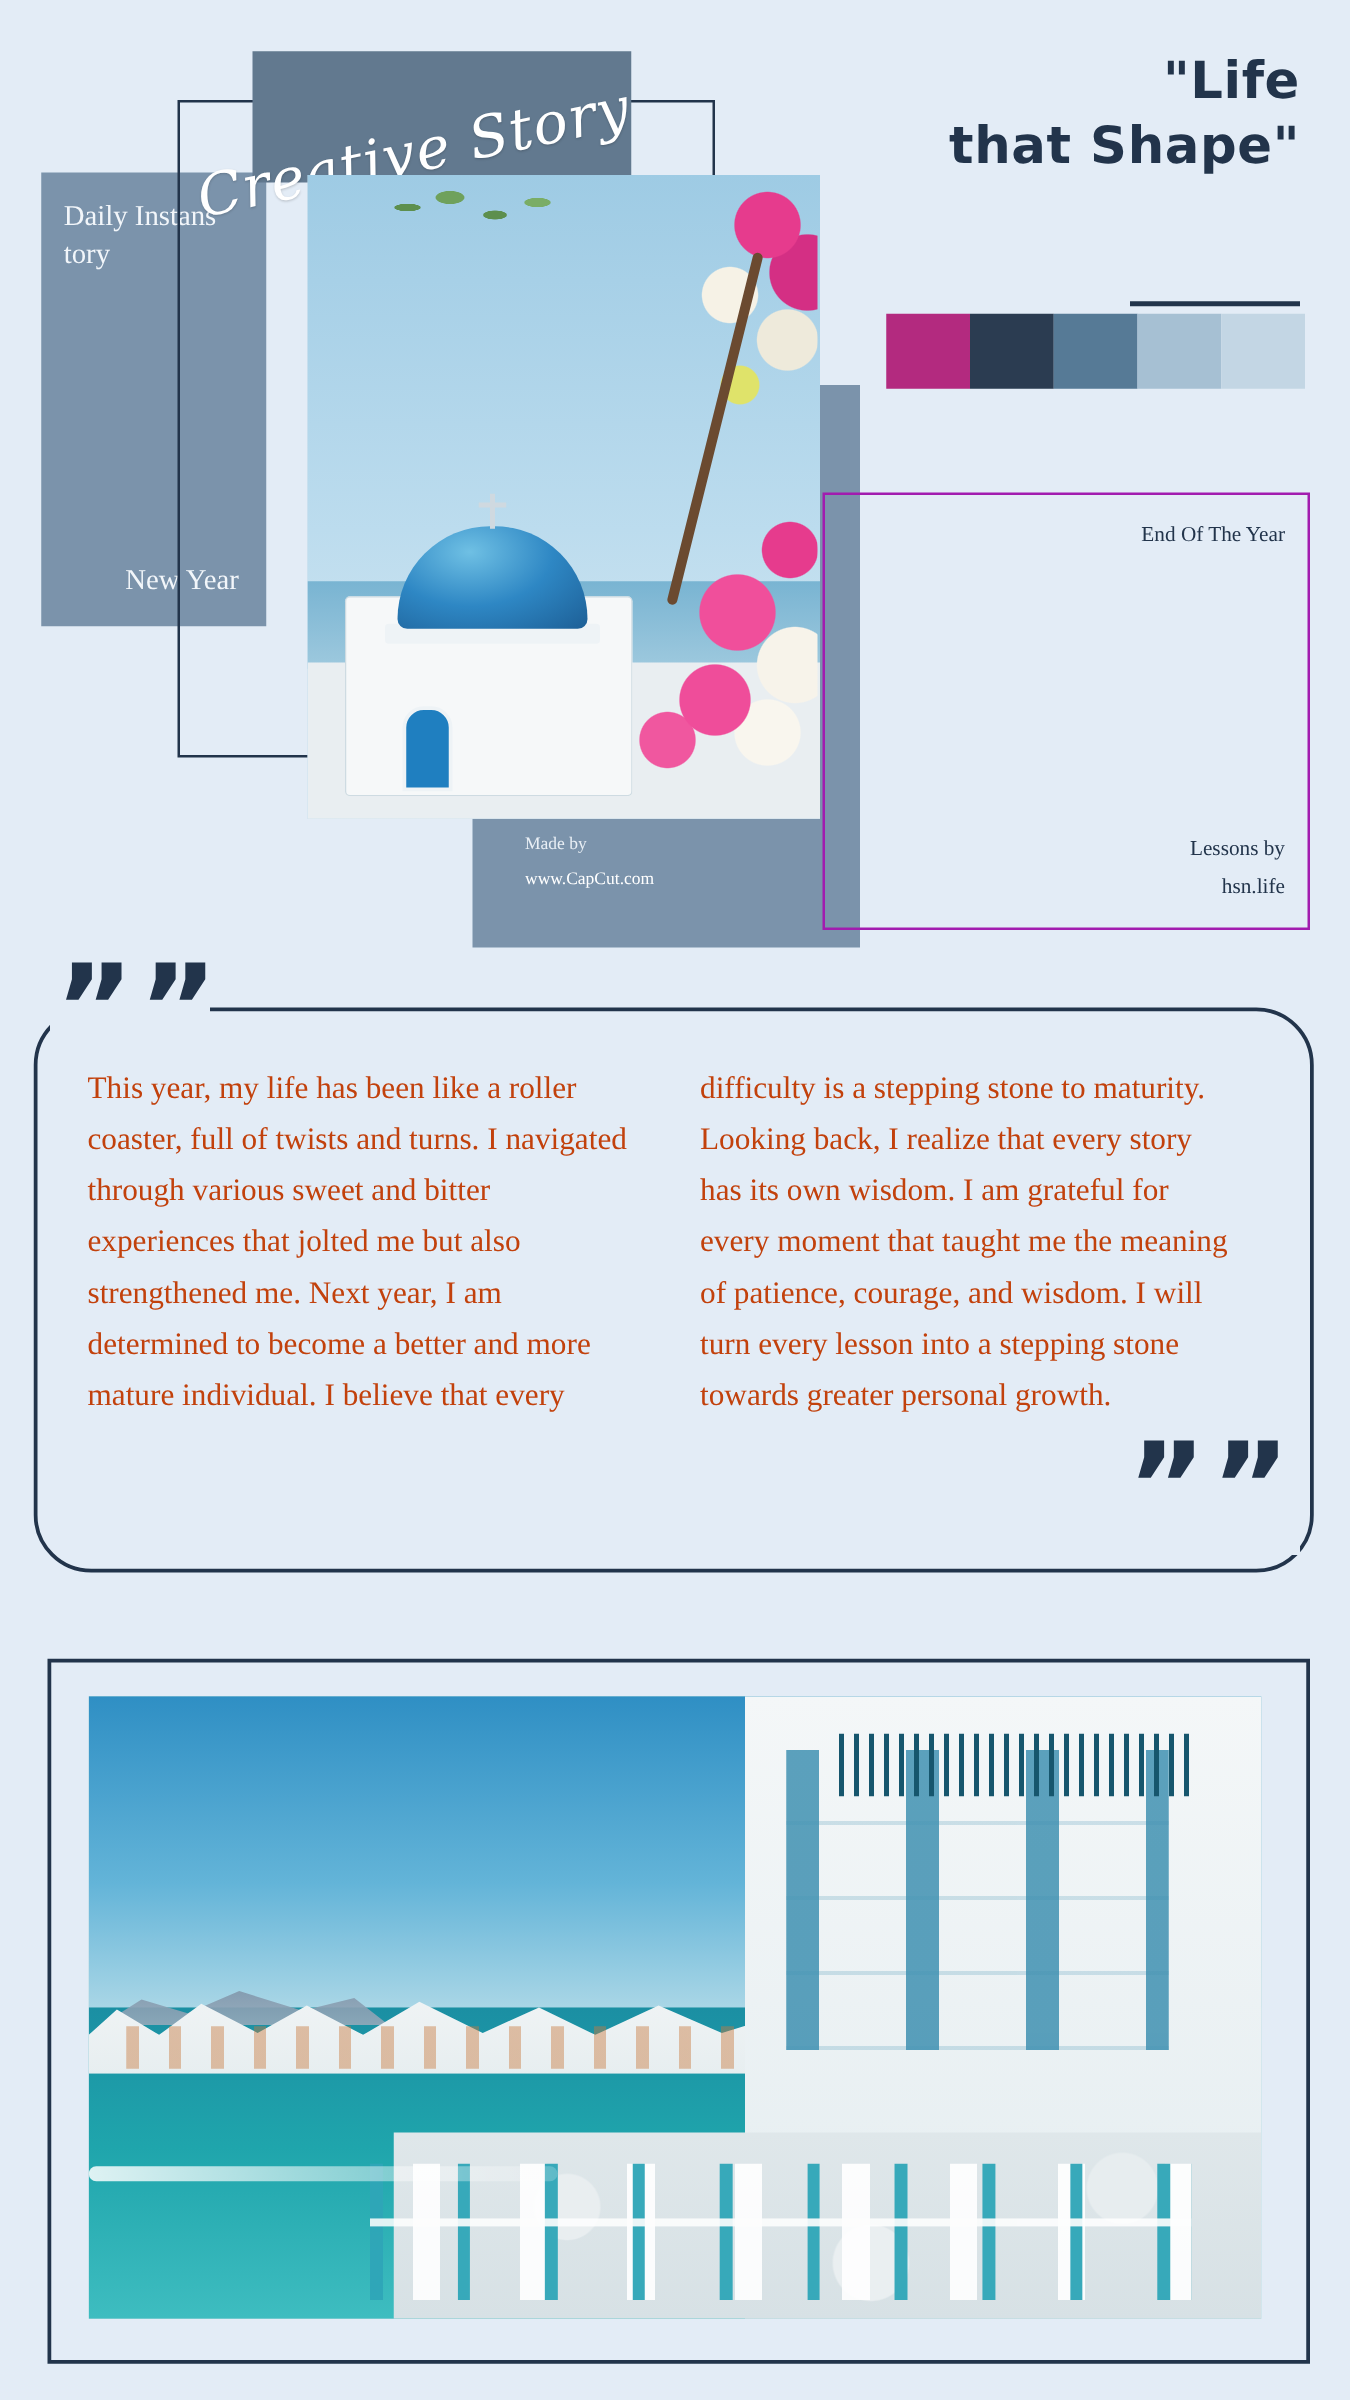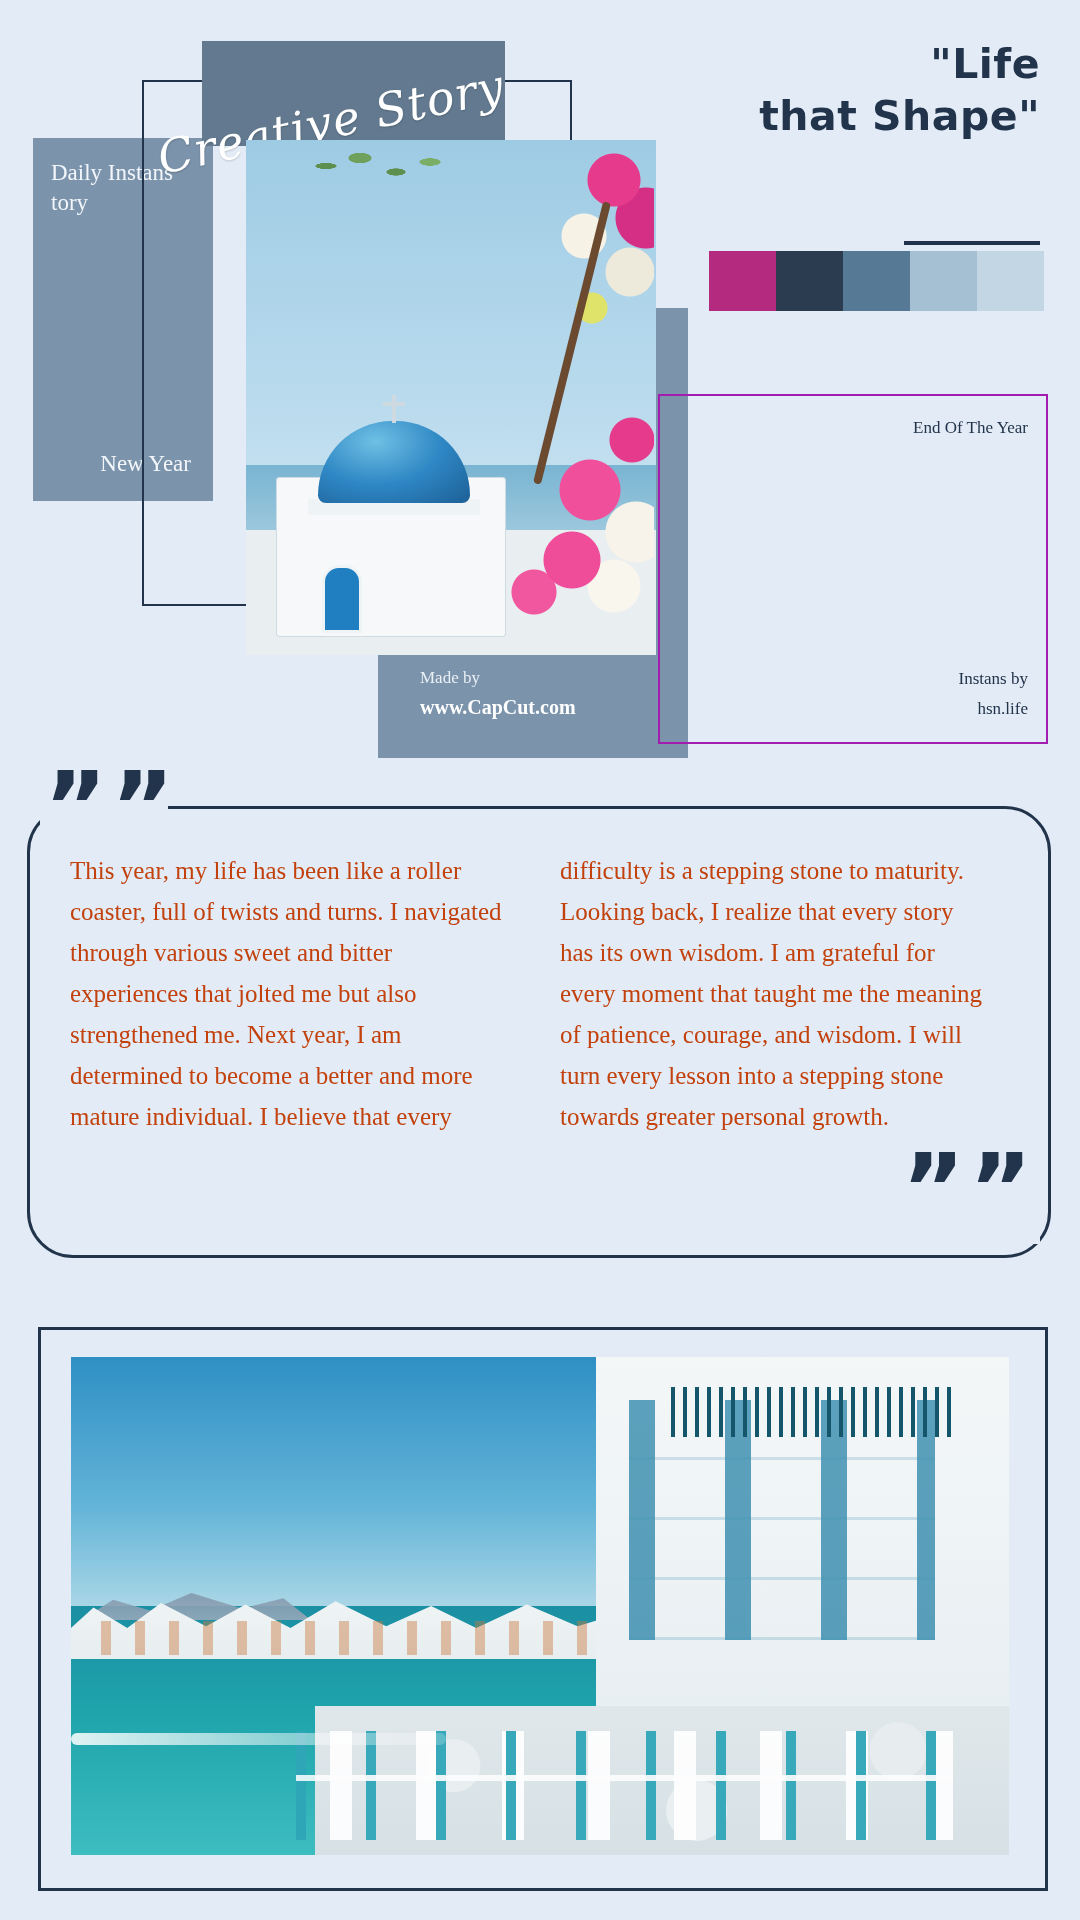--- a/index.html
+++ b/index.html
@@ -161,25 +161,25 @@
 
   
   .credits {
     position: absolute;
     left: 416px; top: 660px;
     width: 272px; height: 70px;
     color: #ffffff;
   }
   .credits .made {
     position: absolute; left: 4px; top: 8px;
-    font-size: 17px; color: #e9eff5;
+    font-size: 14px; color: #e9eff5;
   }
   .credits .url {
     position: absolute; left: 4px; top: 36px;
-    font-size: 20px; font-weight: bold; color: #ffffff;
+    font-size: 14px; font-weight: normal; color: #ffffff;
   }
 
   
   .headline {
     position: absolute;
     left: 640px; top: 38px;
     width: 400px;
     font-family: "DejaVu Sans", sans-serif;
     font-weight: bold;
     font-size: 41px;
@@ -388,21 +388,21 @@
     <span style="background:#b32a7f"></span>
     <span style="background:#2b3c51"></span>
     <span style="background:#567a96"></span>
     <span style="background:#a6c0d3"></span>
     <span style="background:#c3d6e4"></span>
   </div>
 
   <div class="right-box">
     <div class="eoy">End Of The Year</div>
     <div class="arch">
-      <div>Instans by</div>
+      <div>Lessons by</div>
       <div>hsn.life</div>
     </div>
   </div>
 </div>
 
 <div class="quote-wrap">
   <div class="quote-frame"></div>
   <div class="mask-top"></div>
   <div class="mask-bottom"></div>
   <div class="quote-mark qm-open">””</div>

